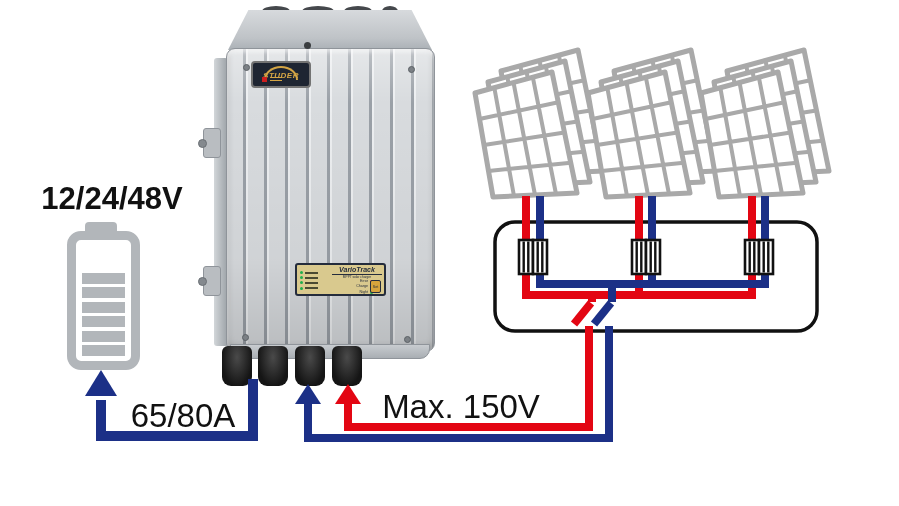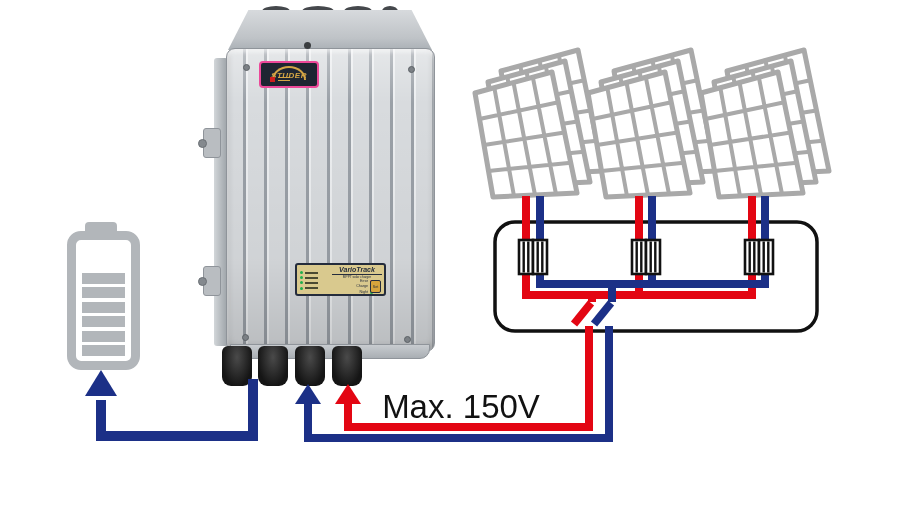--- a/index.html
+++ b/index.html
@@ -46,21 +46,21 @@
              box-shadow:inset 0 3px 4px rgba(255,255,255,.6), inset 0 -4px 7px rgba(0,0,0,.22);}
   .ctrl-hole{position:absolute;left:82px;top:34px;width:7px;height:7px;border-radius:50%;background:#3a3d40;}
   .ctrl-screw{position:absolute;width:7px;height:7px;border-radius:50%;background:#7b8085;border:1px solid #5c6166;}
   .ctrl-bottom{position:absolute;left:8px;top:336px;width:200px;height:15px;border:1px solid #8f949a;
                background:linear-gradient(#c8ccd0,#a9aeb3);border-radius:0 0 10px 10px;}
   .gland{position:absolute;top:338px;width:30px;height:40px;border-radius:6px 6px 9px 9px;
          background:radial-gradient(ellipse at 50% 28%, #4a4a4a, #151515 72%);}
 
   
   .badge{position:absolute;left:29px;top:53px;width:60px;height:27px;background:#1e2532;
-         border:2px solid #ec4899;border-radius:4px;overflow:hidden;margin-left:8px;}
+         border:2px solid #737373;border-radius:4px;overflow:hidden;}
   .badge-arc{position:absolute;left:11px;top:3px;width:34px;height:14px;border:2px solid #d4a545;
              border-bottom:none;border-radius:50% 50% 0 0/100% 100% 0 0;}
   .badge-text{position:absolute;left:0;top:8px;width:100%;text-align:center;color:#d4a545;
               font-style:italic;font-weight:bold;font-size:8px;letter-spacing:.5px;}
   .badge-flag{position:absolute;left:9px;bottom:4px;width:5px;height:5px;background:#cc1f1f;}
   .badge-lines{position:absolute;left:17px;bottom:4px;width:12px;height:5px;
                background:linear-gradient(#d4a545 1px, transparent 1px, transparent 3px, #d4a545 3px, #d4a545 4px, transparent 4px);}
 
   
   .vt{position:absolute;left:73px;top:255px;width:91px;height:33px;background:#d9c98e;
@@ -212,15 +212,17 @@
           </div>
         <div class="vt-statusrow">
             <span>Night</span>
             <span class="dot dot-green"></span>
           </div>
       </div>
       <div class="vt-set">Set</div>
     </div>
   </div>
 
+  <div class="big-label lbl-batt-v">12/24/48V</div>
+  <div class="big-label lbl-batt-a">65/80A</div>
   <div class="big-label lbl-pv-v">Max. 150V</div>
 
 </div>
 
 </body></html>

